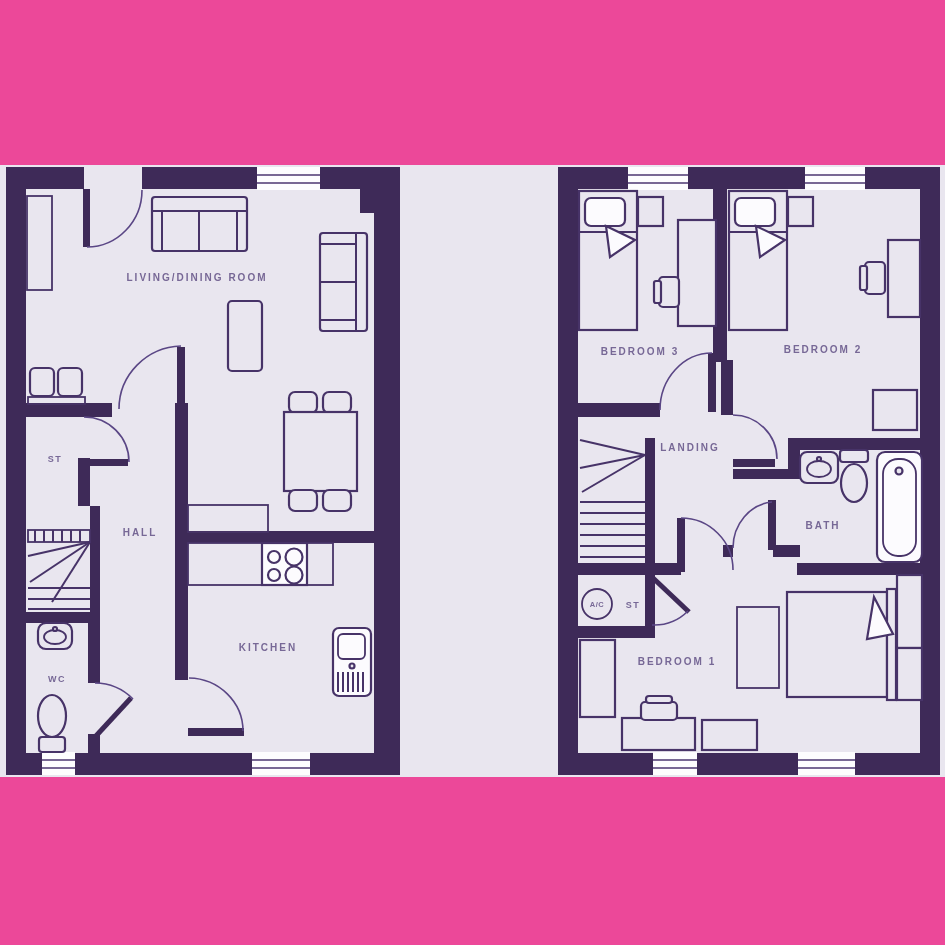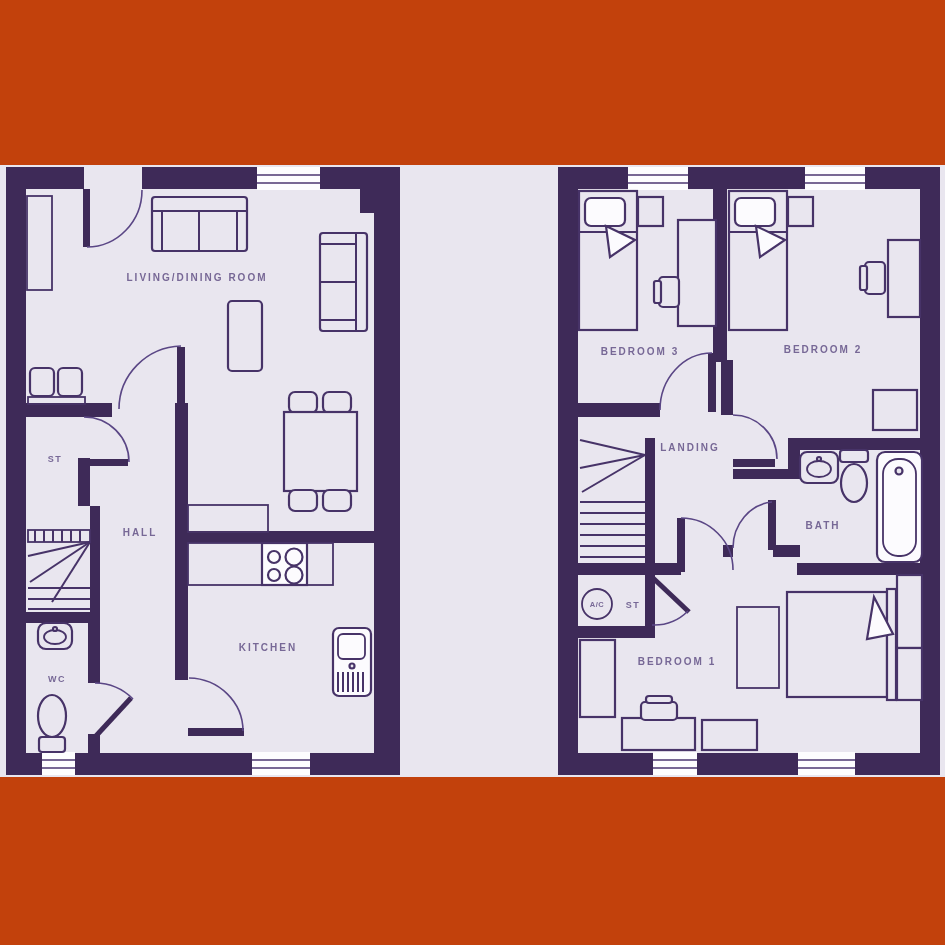--- a/index.html
+++ b/index.html
@@ -1,16 +1,16 @@
 <!DOCTYPE html>
 <html><head>
 <meta charset="utf-8">
 <style>
   html,body{margin:0;padding:0;background:#ffffff;}
-  .page{position:relative;width:945px;height:945px;background:#c2410c;overflow:hidden;
+  .page{position:relative;width:945px;height:945px;background:#ec4899;overflow:hidden;
         font-family:"Liberation Sans",sans-serif;}
   .band{position:absolute;left:0;top:165px;width:945px;height:612px;background:#e9e6ef;}
   svg{position:absolute;left:0;top:0;}
   .wall{fill:#3e2a58;}
   .floor{fill:#e9e6ef;}
   .win{fill:#fdfdfe;}
   .wline{stroke:#4b3670;stroke-width:1.6;}
   .furn{fill:#e9e6ef;stroke:#473368;stroke-width:2.2;}
   .furnw{fill:#fcfbfe;stroke:#473368;stroke-width:2.2;}
   .thin{fill:none;stroke:#473368;stroke-width:1.8;}

